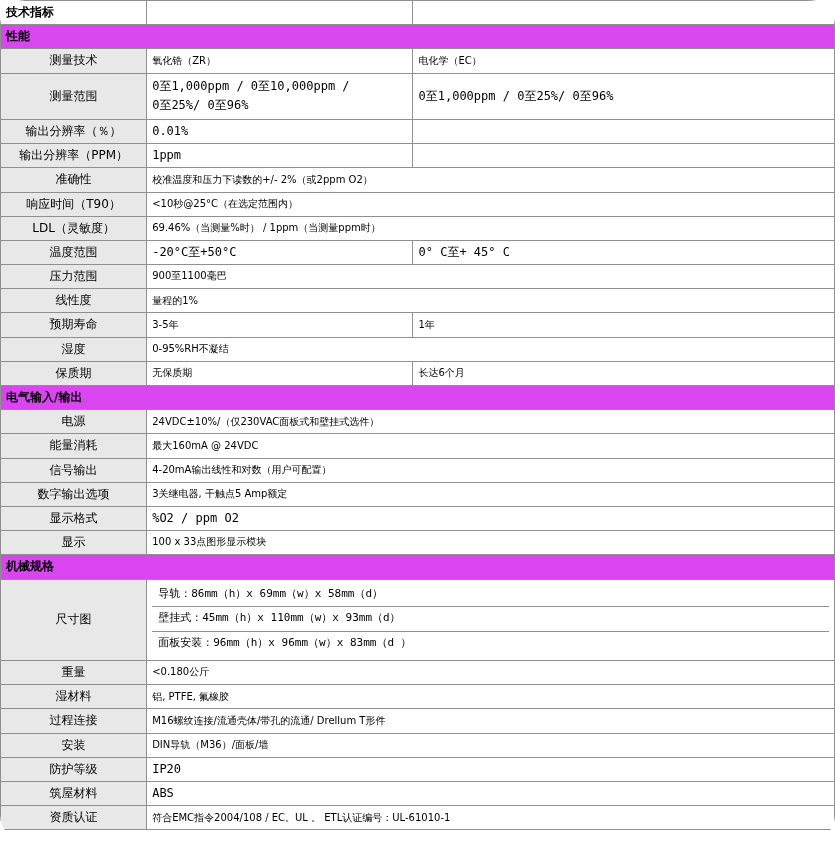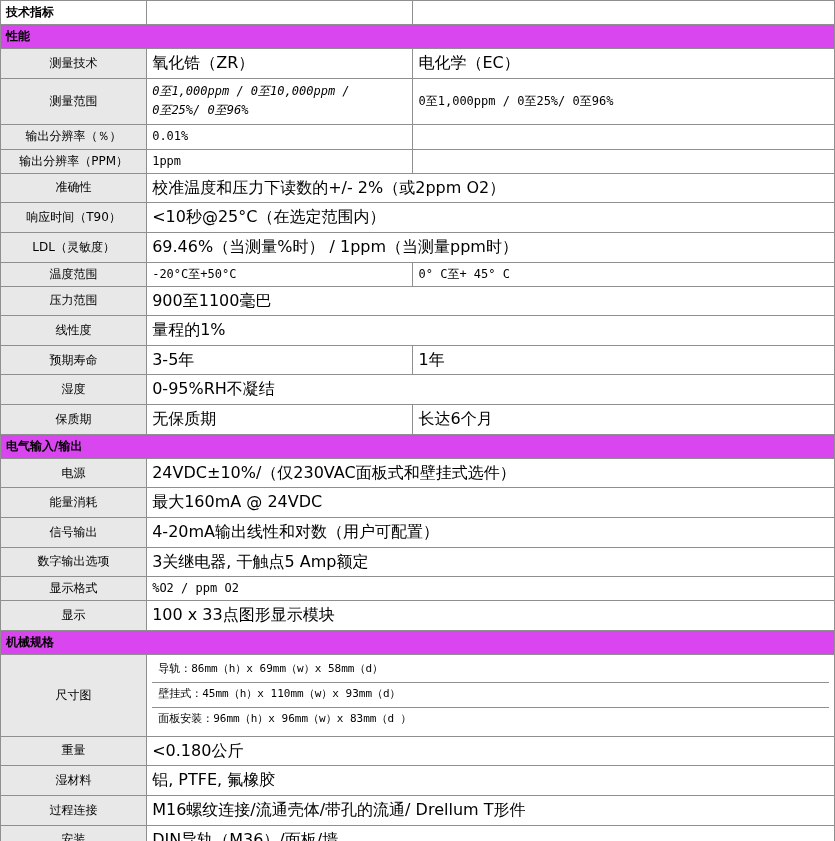--- a/index.html
+++ b/index.html
@@ -12,20 +12,21 @@
     font-size: 12px;
     color: #000000;
   }
   .sheet {
     width: 835px;
     height: 841px;
     position: relative;
     box-sizing: border-box;
     background: #ffffff;
     overflow: hidden;
+    border-radius: 26px;
   }
   table.spec {
     border-collapse: collapse;
     width: 835px;
     table-layout: fixed;
   }
   table.spec td {
     border: 1px solid #8f8f8f;
     padding: 3px 5px 4px 5px;
     vertical-align: middle;
@@ -54,28 +55,27 @@
     font-size: 12.5px;
     padding: 3px 5px 4px 7px;
   }
   td.val {
     background: #ffffff;
     font-family: "DejaVu Sans Mono", "Liberation Mono", monospace;
     font-size: 11.5px;
   }
   td.val.cjk {
     font-family: "DejaVu Sans", "Liberation Sans", sans-serif;
-    font-size: 16px;
+    font-size: 10px;
   }
   td.blank {
     background: #ffffff;
   }
   .stacklines > div {
     padding: 1px 0 2px 0;
-    font-style: italic;
   }
   .dimrow {
     border-bottom: 1px solid #8f8f8f;
     padding: 4px 5px 5px 6px;
     font-family: "DejaVu Sans Mono", "Liberation Mono", monospace;
     font-size: 11px;
   }
   .dimrow:last-child {
     border-bottom: none;
   }

